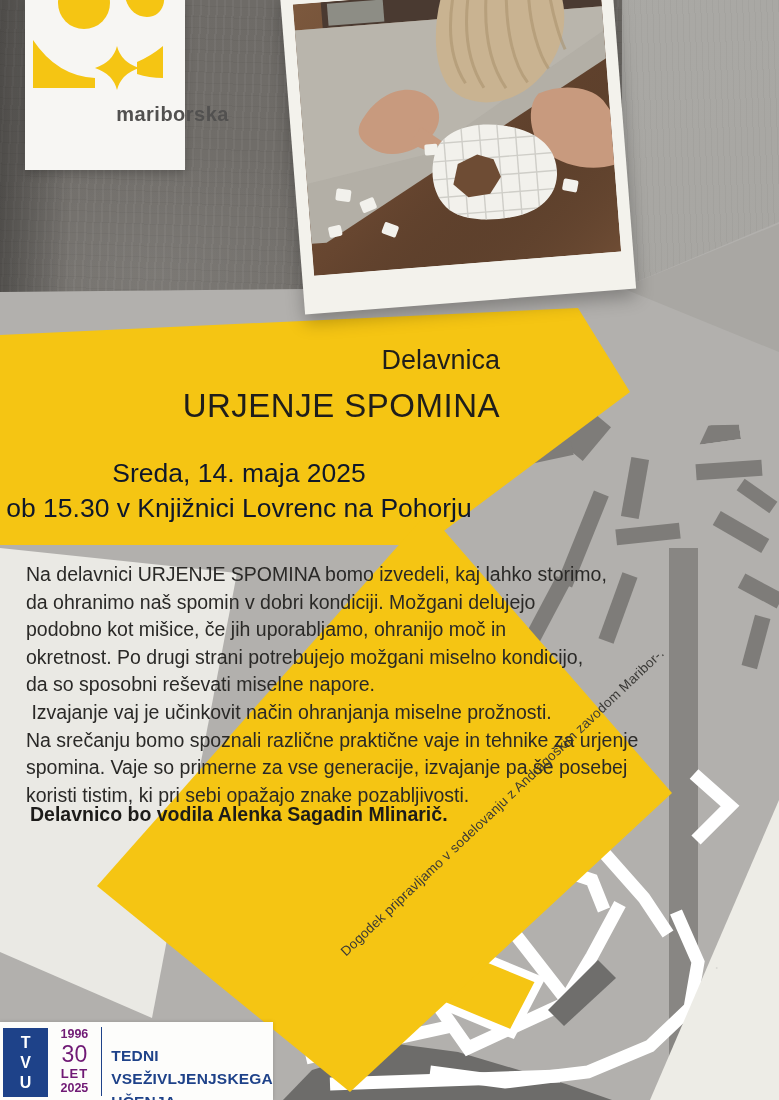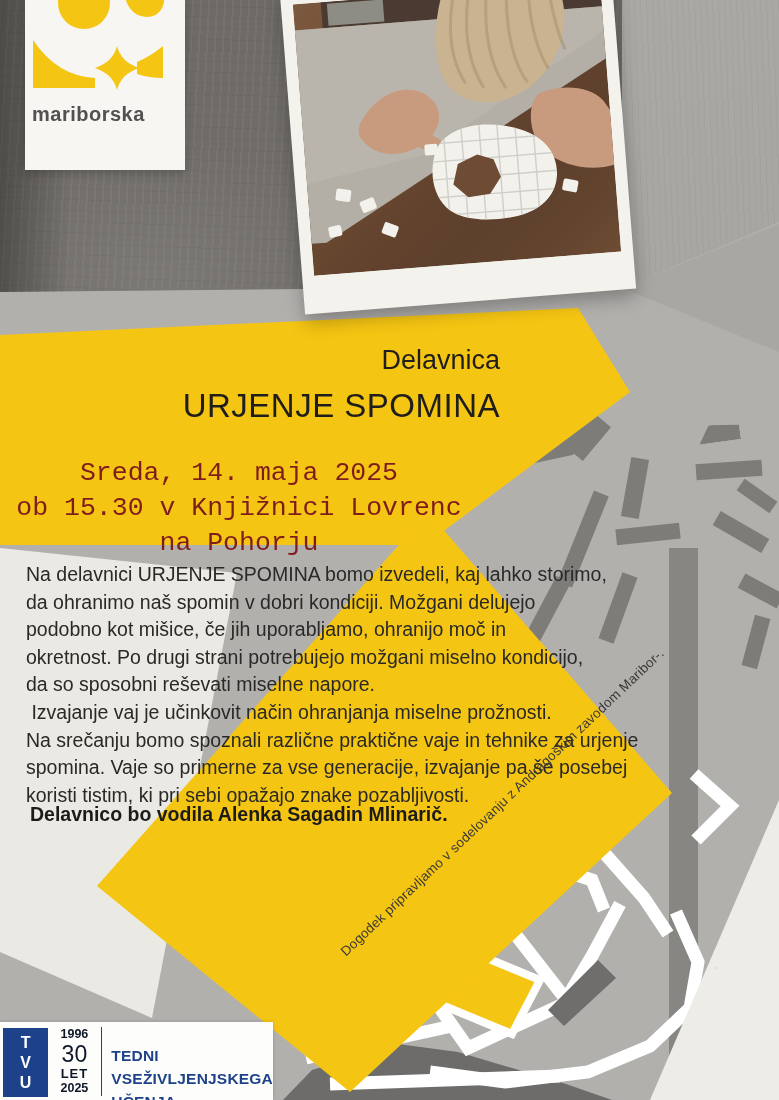--- a/index.html
+++ b/index.html
@@ -61,52 +61,52 @@
     box-shadow:0 8px 18px rgba(0,0,0,.28);
   }
   .polaroid svg{position:absolute;left:12px;top:12px;}
 
   
   .logo-card{
     position:absolute;left:25px;top:-4px;width:160px;height:174px;
     background:#f7f6f3;box-shadow:0 3px 9px rgba(0,0,0,.22);
   }
   .logo-card .mark{position:absolute;left:0;top:0;}
-  .logo-name{position:absolute;left:7px;width:188px;text-align:left;color:#525150;
+  .logo-name{position:absolute;left:16px;width:188px;text-align:right;color:#525150;
     font-weight:700;line-height:1;}
   .logo-name.l1{top:108px;font-size:20px;letter-spacing:.5px;}
   .logo-name.l2{top:132px;font-size:26px;letter-spacing:.5px;}
 
   
   .title-block{position:absolute;left:30px;top:344px;width:470px;text-align:right;color:#1f1e1b;}
   .title-kicker{font-size:27px;line-height:1.2;}
   .title-main{font-size:33px;line-height:1.2;margin-top:10px;letter-spacing:.5px;}
-  .date-block{position:absolute;left:0px;top:456px;width:478px;text-align:center;color:#7f1d1d;
-    font-size:26.5px;line-height:35px;font-family:Liberation Mono, monospace;}
+  .date-block{position:absolute;left:0px;top:456px;width:478px;text-align:center;color:#0f172a;
+    font-size:26.5px;line-height:35px;}
 
   
   .body-block{position:absolute;left:26px;top:561px;width:680px;color:#2a2927;
     font-size:19.5px;line-height:27.6px;}
   .facilitator{position:absolute;left:30px;top:803px;width:600px;color:#1c1b19;
     font-size:19.5px;font-weight:700;}
 
   
   .side-note{
     position:absolute;left:343px;top:946px;width:440px;color:#3a3936;
     font-size:13.5px;transform:rotate(-43.5deg);transform-origin:0 50%;
     letter-spacing:.2px;
   }
 
   
   .tvu{position:absolute;left:0;top:1022px;width:273px;height:78px;background:#fdfdfb;
     display:flex;align-items:stretch;box-shadow:0 0 4px rgba(0,0,0,.15);}
   .tvu-square{margin:6px 0 3px 3px;width:53px;background:#1e4289;color:#fff;
     display:flex;flex-direction:column;align-items:center;justify-content:center;line-height:20px;
     font-weight:700;font-size:16px;}
-  .tvu-nums{width:52px;margin-left:4px;text-align:center;color:#0f172a;padding-top:5px;}
+  .tvu-nums{width:52px;margin-left:4px;text-align:center;color:#701a75;padding-top:5px;}
   .tvu-y{font-size:12.5px;font-weight:700;line-height:14px;}
   .tvu-30{font-size:23px;font-weight:400;line-height:26px;}
   .tvu-let{font-size:13px;font-weight:700;letter-spacing:1px;line-height:14px;}
   .tvu-div{width:2px;background:#1e4289;margin:5px 0 4px 4px;}
   .tvu-name{flex:1;padding:22px 0 0 9px;color:#1e4289;font-weight:700;font-size:15.5px;
     line-height:23px;letter-spacing:.2px;white-space:nowrap;}
 </style>
 </head>
 <body>
 

